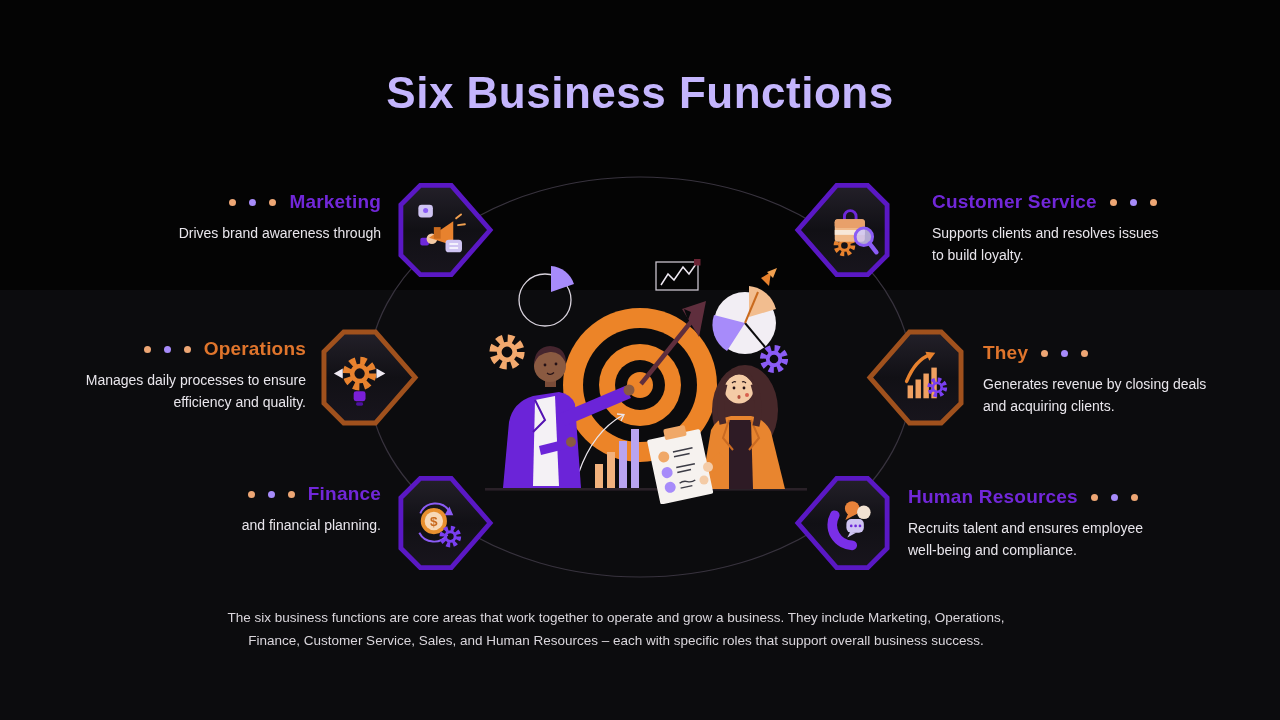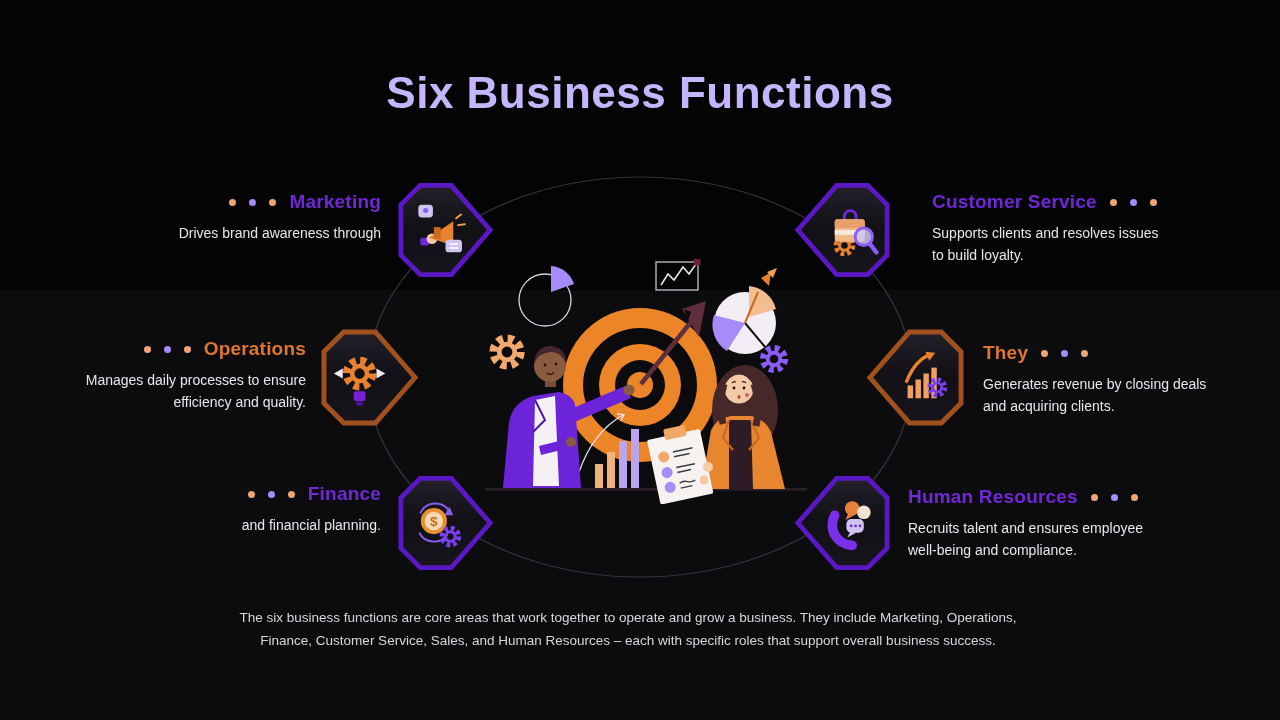--- a/index.html
+++ b/index.html
@@ -24,21 +24,21 @@
   .accent-purple{color:#7127d8;}
   .accent-orange{color:#e0752c;}
   .dots{display:flex;gap:13px;align-items:center;}
   .dot{width:7px;height:7px;border-radius:50%;display:inline-block;}
   .dot.o{background:#eda674;}
   .dot.p{background:#a78bfa;}
   .fn-desc{margin-top:9px;font-size:14px;line-height:22px;color:#e9e6ec;font-weight:400;}
   .badge{position:absolute;width:97px;height:98px;z-index:3;}
   .footer{
     position:absolute;left:0;top:607px;width:1232px;text-align:center;z-index:4;
-    color:#dad6dc;font-size:13.5px;line-height:22.5px;margin-left:12px;
+    color:#dad6dc;font-size:13.5px;line-height:22.5px;
   }
   .illus{position:absolute;left:455px;top:252px;z-index:2;}
 </style>
 </head>
 <body>
 
 <svg width="0" height="0" style="position:absolute" aria-hidden="true">
   <defs>
     <g id="gear-shape">
       <circle r="9" fill="none" stroke="currentColor" stroke-width="5.5" stroke-dasharray="4 3.1"></circle>

